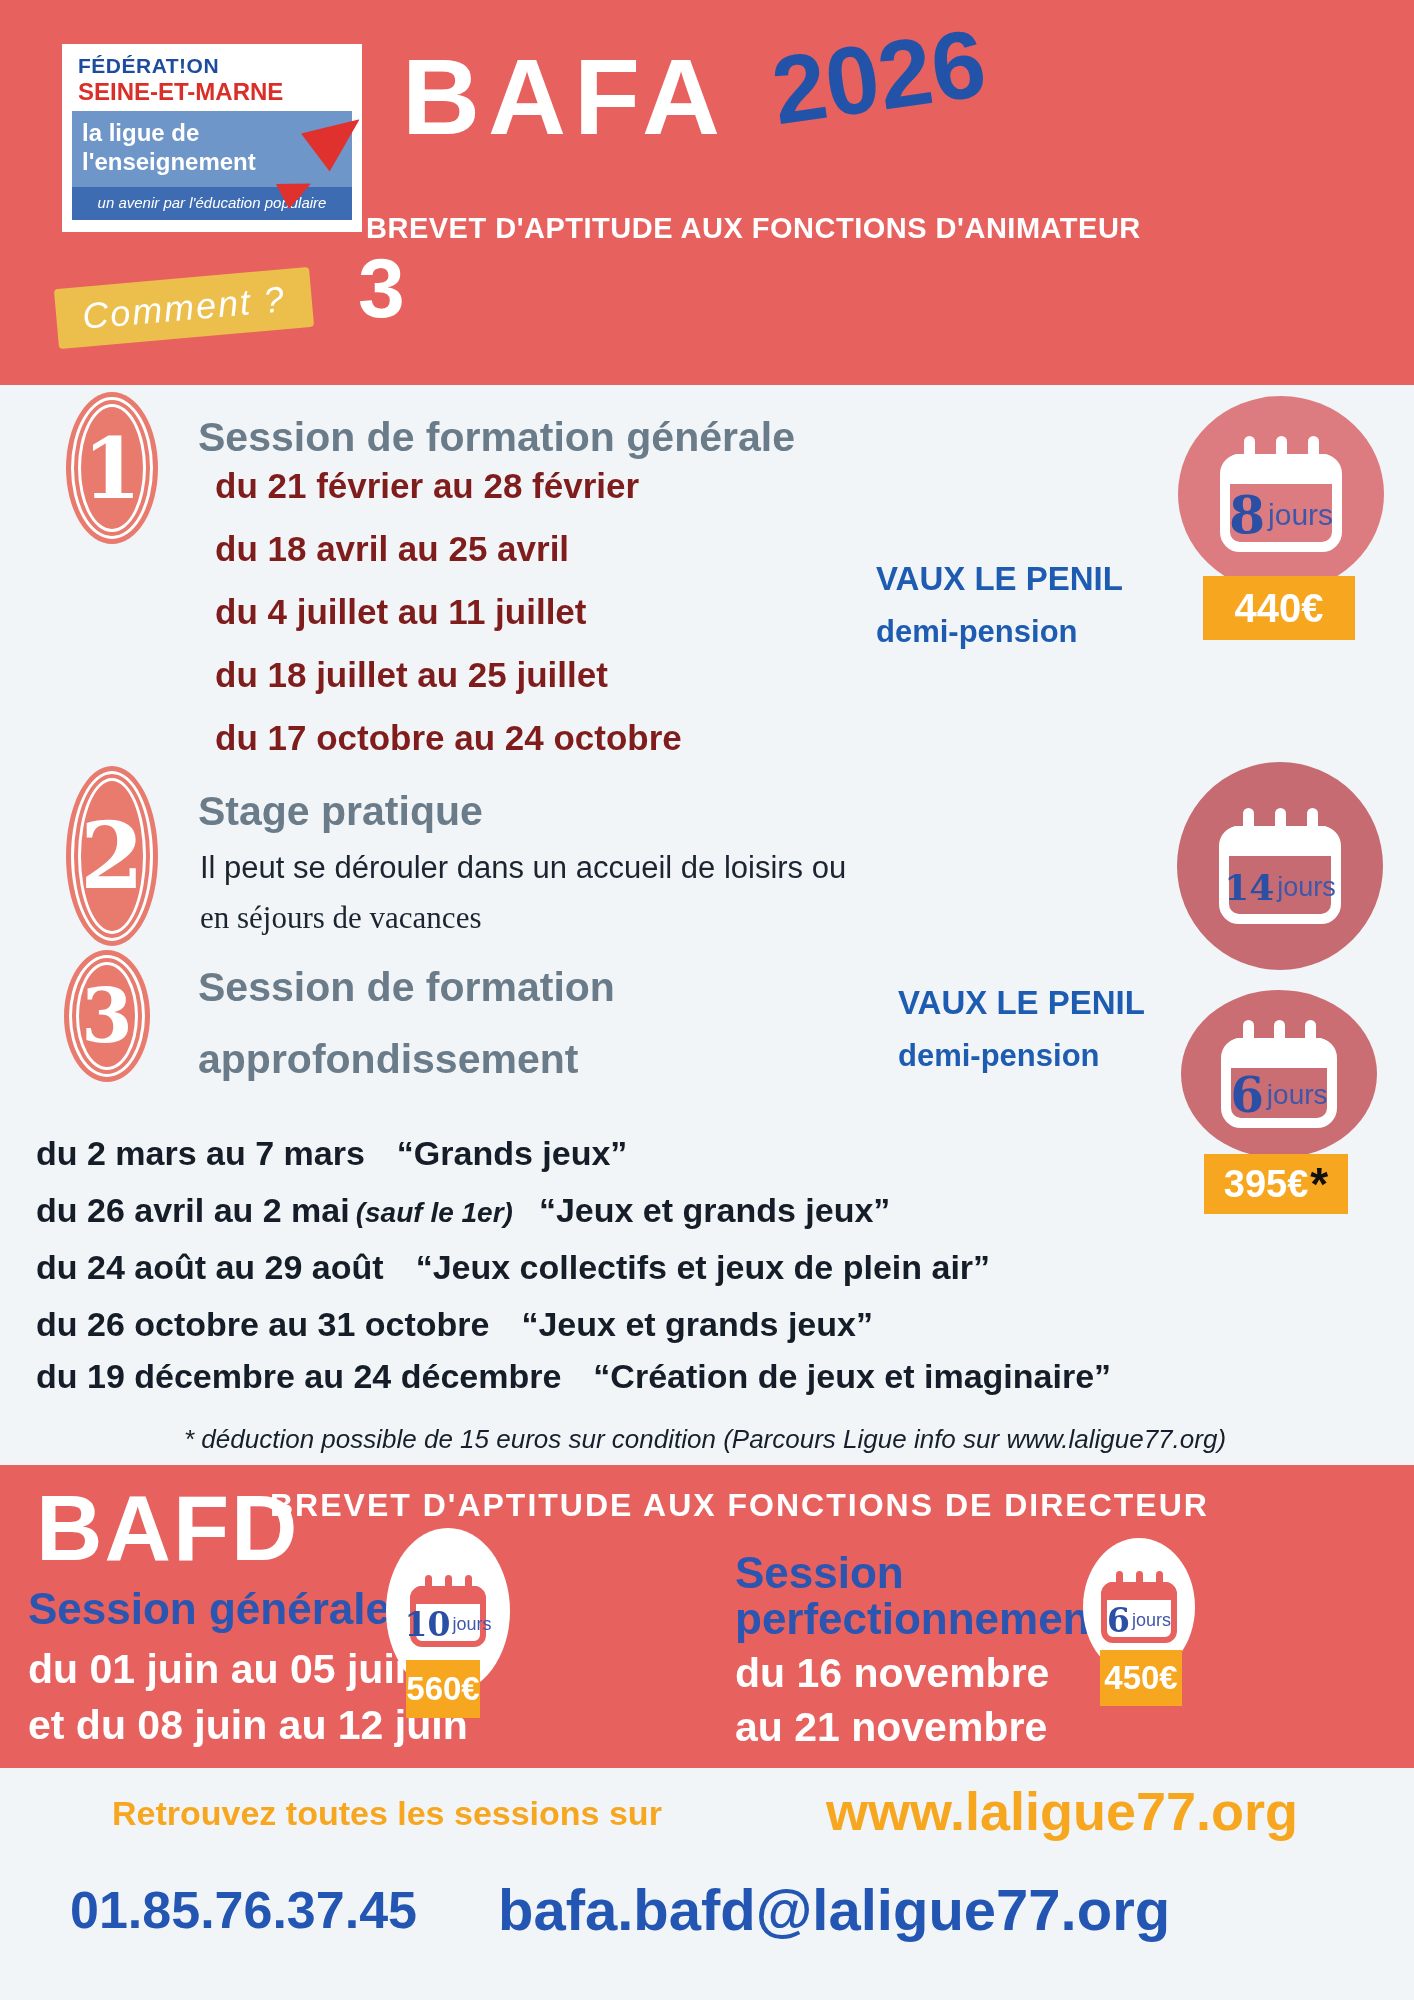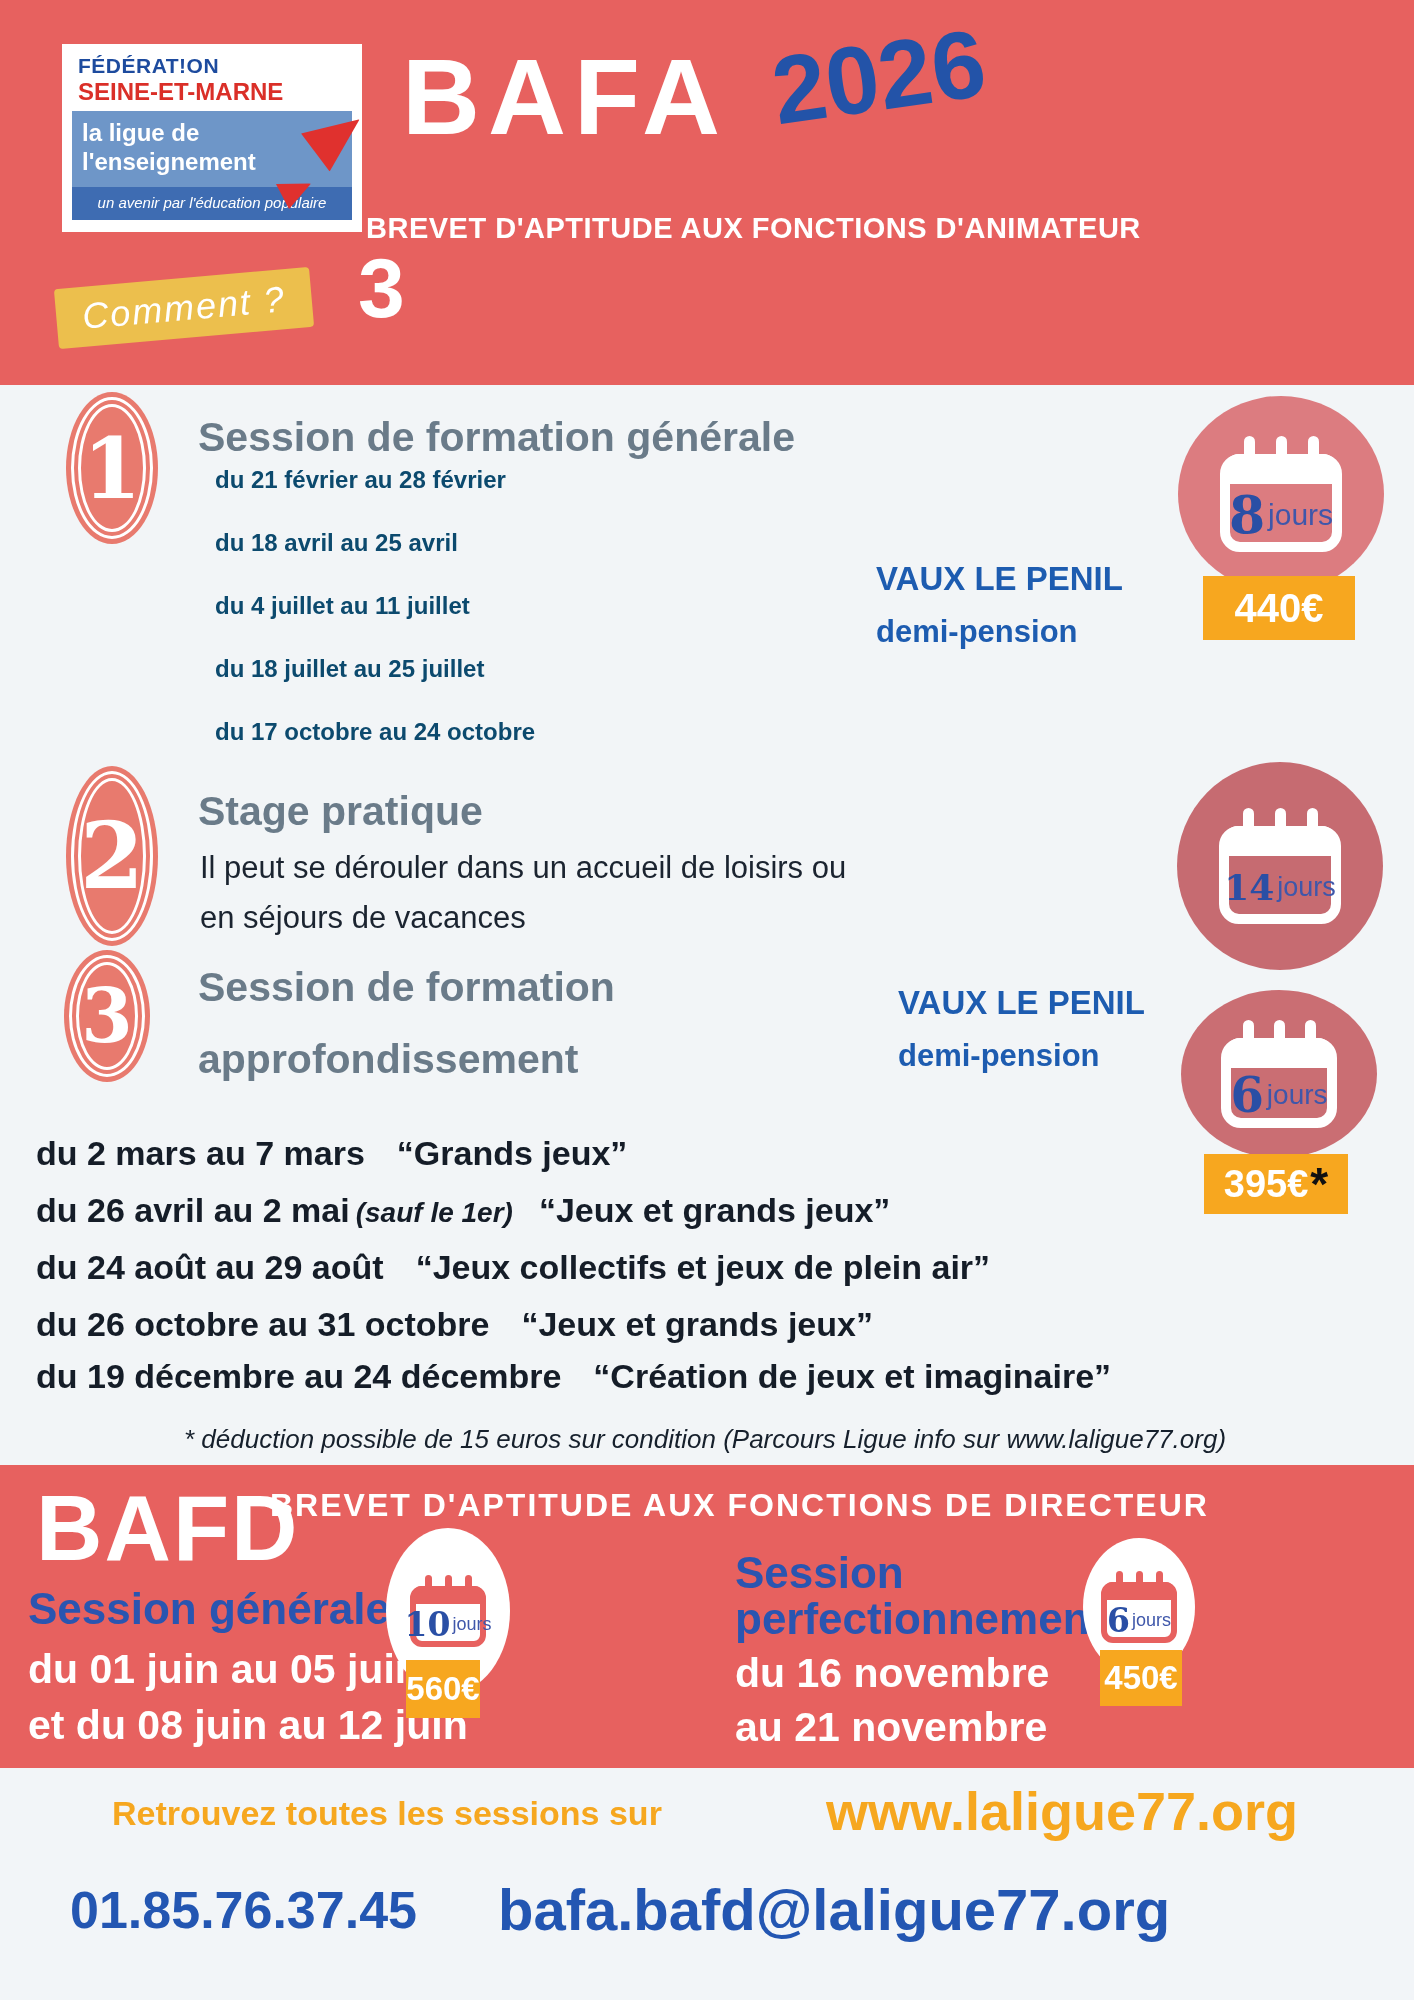--- a/index.html
+++ b/index.html
@@ -36,21 +36,21 @@
   .sessions-note{position:absolute;left:432px;top:300px;font-size:31px;font-weight:800;color:#fff;letter-spacing:1px;}
 
   
   .step-num{position:absolute;background:#e87a6e;border-radius:50%;display:flex;align-items:center;
             justify-content:center;color:#fff;font-family:"DejaVu Serif",serif;font-weight:bold;}
   .step-num::before{content:"";position:absolute;inset:5px;border:3px solid #fff;border-radius:50%;}
   .step-num::after{content:"";position:absolute;inset:12px;border:3px solid #fff;border-radius:50%;}
 
   
   .sec-title{position:absolute;color:#6a7b89;font-weight:800;font-size:41px;}
-  .date-line{position:absolute;font-weight:bold;font-size:24px;color:#0c4a6e;}
+  .date-line{position:absolute;font-weight:bold;font-size:35px;color:#7f1d1d;}
   .loc{position:absolute;color:#1d5cb0;font-weight:800;}
   .desc{position:absolute;font-size:31px;color:#1b2430;}
   .s3-row{position:absolute;font-weight:bold;font-size:34px;color:#151d28;white-space:nowrap;}
   .s3-note{font-style:italic;font-size:28px;margin:0 6px;}
   .s3-theme{margin-left:20px;margin-top:16px;}
   .footnote{position:absolute;font-style:italic;font-size:26px;color:#16202c;}
 
   
   .circ{position:absolute;border-radius:50%;display:flex;align-items:center;justify-content:center;z-index:1;}
   .cal{position:relative;width:122px;height:116px;}
@@ -140,21 +140,21 @@
 </div>
 <div class="price" style="left:1203px;top:576px;width:152px;height:64px;font-size:40px;">
   <span>440€</span>
 </div>
 
 <div class="step-num" style="left:66px;top:766px;width:92px;height:180px;font-size:92px;">
   <span>2</span>
 </div>
 <div class="sec-title" style="left:198px;top:788px;">Stage pratique</div>
 <div class="desc" style="left:200px;top:850px;">Il peut se dérouler dans un accueil de loisirs ou</div>
-<div class="desc" style="left:200px;top:900px;">en séjours de vacances</div>
+<div class="desc" style="left:200px;top:900px;font-family:Liberation Serif, serif;">en séjours de vacances</div>
 
 <div class="circ" style="left:1177px;top:762px;width:206px;height:208px;background:#c66b71;">
   <div class="cal">
     <span class="ring" style="left:24px;"></span>
     <span class="ring" style="left:56px;"></span>
     <span class="ring" style="left:88px;"></span>
     <div class="cal-top"></div>
     <div class="cal-frame"></div>
     <div class="cal-label">
       <span class="cal-num" style="font-size:36px;">14</span>

